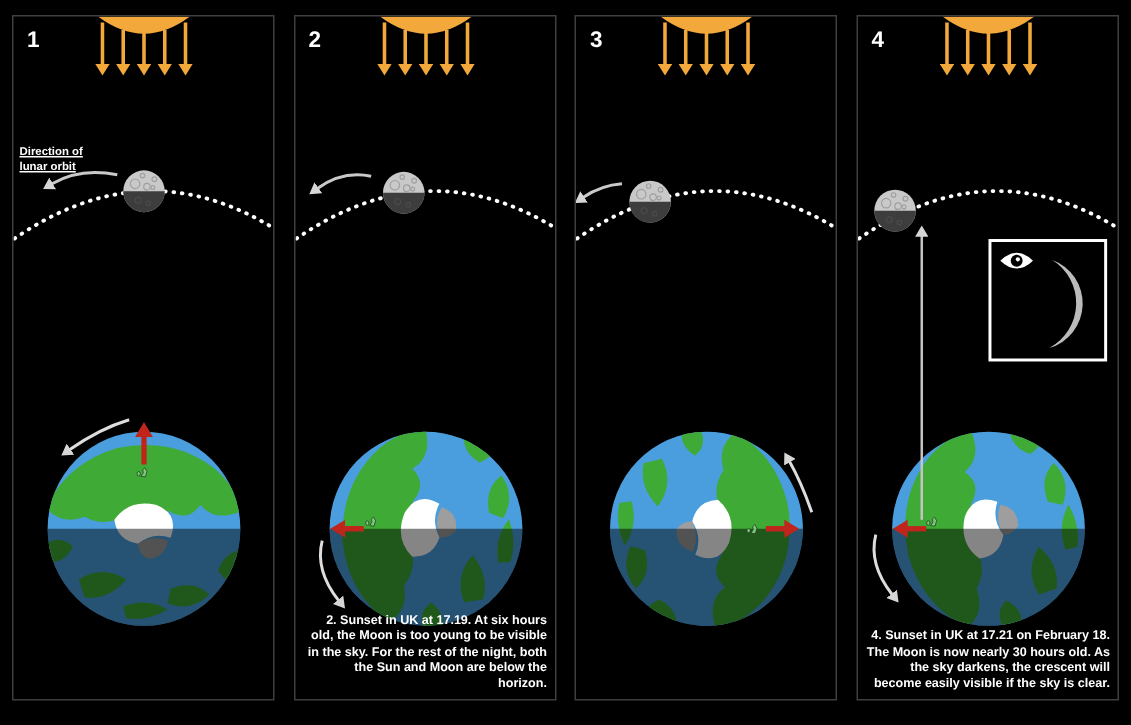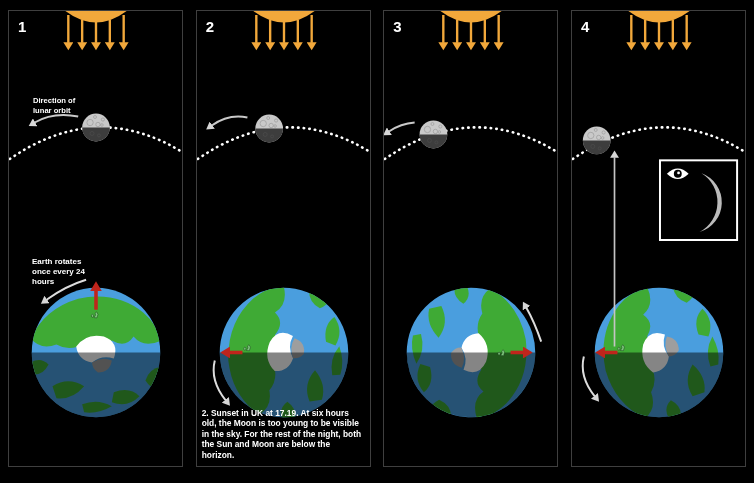--- a/index.html
+++ b/index.html
@@ -16,25 +16,25 @@
   }
   .scene{position:absolute;left:0;top:0;width:100%;height:100%;display:block;}
   .panel-number{
     position:absolute;top:7px;left:9px;color:#fff;
     font-size:15px;font-weight:bold;z-index:3;
   }
   .label{
     position:absolute;color:#fff;font-weight:bold;
     white-space:pre-line;z-index:3;
   }
-  .lunar-orbit-label{top:85px;left:24px;font-size:7.6px;line-height:1.3;}
+  .lunar-orbit-label{top:85px;left:4px;font-size:7.6px;line-height:1.3;text-decoration:underline;}
   .earth-rotation-label{top:246px;left:23px;font-size:8px;line-height:1.28;}
   .caption{
     position:absolute;left:5px;right:5px;bottom:6px;color:#fff;
-    font-size:8.4px;font-weight:bold;text-align:left;line-height:1.25;z-index:3;
+    font-size:8.4px;font-weight:bold;text-align:right;line-height:1.25;z-index:3;
   }
   .hidden-defs{position:absolute;width:0;height:0;overflow:hidden;}
 </style>
 </head>
 <body>
 
 <svg class="hidden-defs" aria-hidden="true">
   <defs>
     <marker id="mOrange" markerUnits="userSpaceOnUse" markerWidth="10" markerHeight="10" refX="0.5" refY="5" orient="auto">
       <path d="M0 0 L8 5 L0 10 Z" fill="#f2a83b"></path>
@@ -119,23 +119,20 @@
         <use href="#nightShade"></use>
       </g>
       <line x1="88" y1="300" x2="88" y2="281" stroke="#c0251c" stroke-width="3.6" marker-end="url(#mRed)"></line>
       <g transform="translate(86,308)">
           <use href="#ukArt"></use>
         </g>
     </svg>
     <div class="panel-number">1</div>
     <div class="label lunar-orbit-label">Direction of
 lunar orbit</div>
-    <div class="label earth-rotation-label">Earth rotates
-once every 24
-hours</div>
   </div>
 
   <div class="panel">
     <svg class="scene" viewBox="0 0 175 457" preserveAspectRatio="none">
       <g transform="translate(88,0)">
           <use href="#sunArt"></use>
         </g>
       <path d="M-4 152 Q88 86 179 144" fill="none" stroke="#ffffff" stroke-width="2.6" stroke-linecap="round" stroke-dasharray="0.5 5.2"></path>
       <path d="M51 107 Q32 103 15 115" fill="none" stroke="#c9c9c9" stroke-width="2" marker-end="url(#mLight)"></path>
       <g transform="translate(73,118)">
@@ -201,15 +198,16 @@
         <rect x="89" y="150" width="78" height="80" fill="#000" stroke="#ffffff" stroke-width="2"></rect>
         <g transform="translate(96,157)">
           <path d="M0 6.5 Q11 -4 22 6.5 Q11 17 0 6.5 Z" fill="#ffffff"></path>
           <circle cx="11" cy="6.5" r="4" fill="#000000"></circle>
           <circle cx="11.8" cy="5.6" r="1.4" fill="#ffffff"></circle>
         </g>
         <path d="M131 163 A31 31 0 0 1 129 222 A34 34 0 0 0 131 163 Z" fill="#cfcfcf" opacity="0.9"></path>
       </g>
     </svg>
     <div class="panel-number">4</div>
+    <div class="caption">4. Sunset in UK at 17.21 on February 18. The Moon is now nearly 30 hours old. As the sky darkens, the crescent will become easily visible if the sky is clear.</div>
   </div>
 
 </div>
 
 </body></html>

